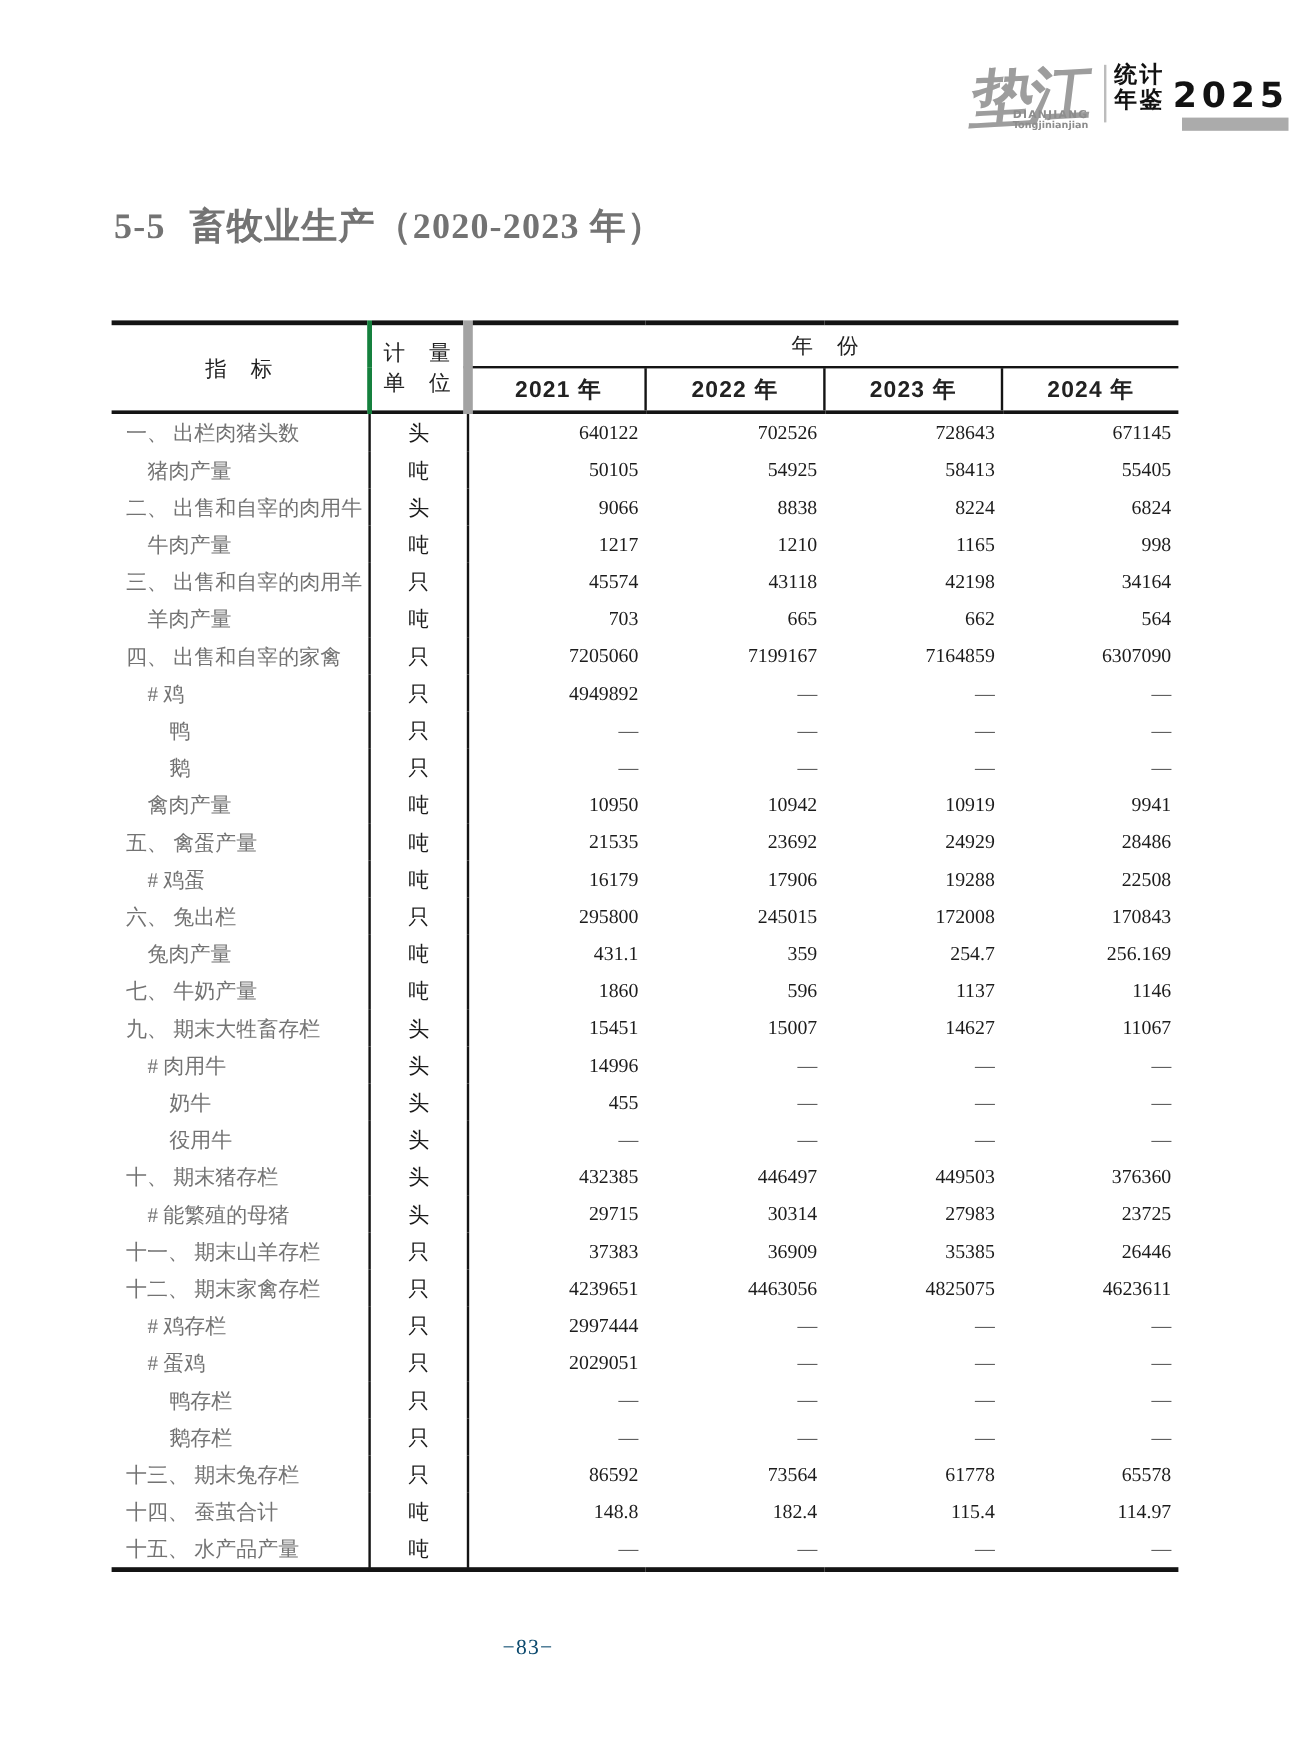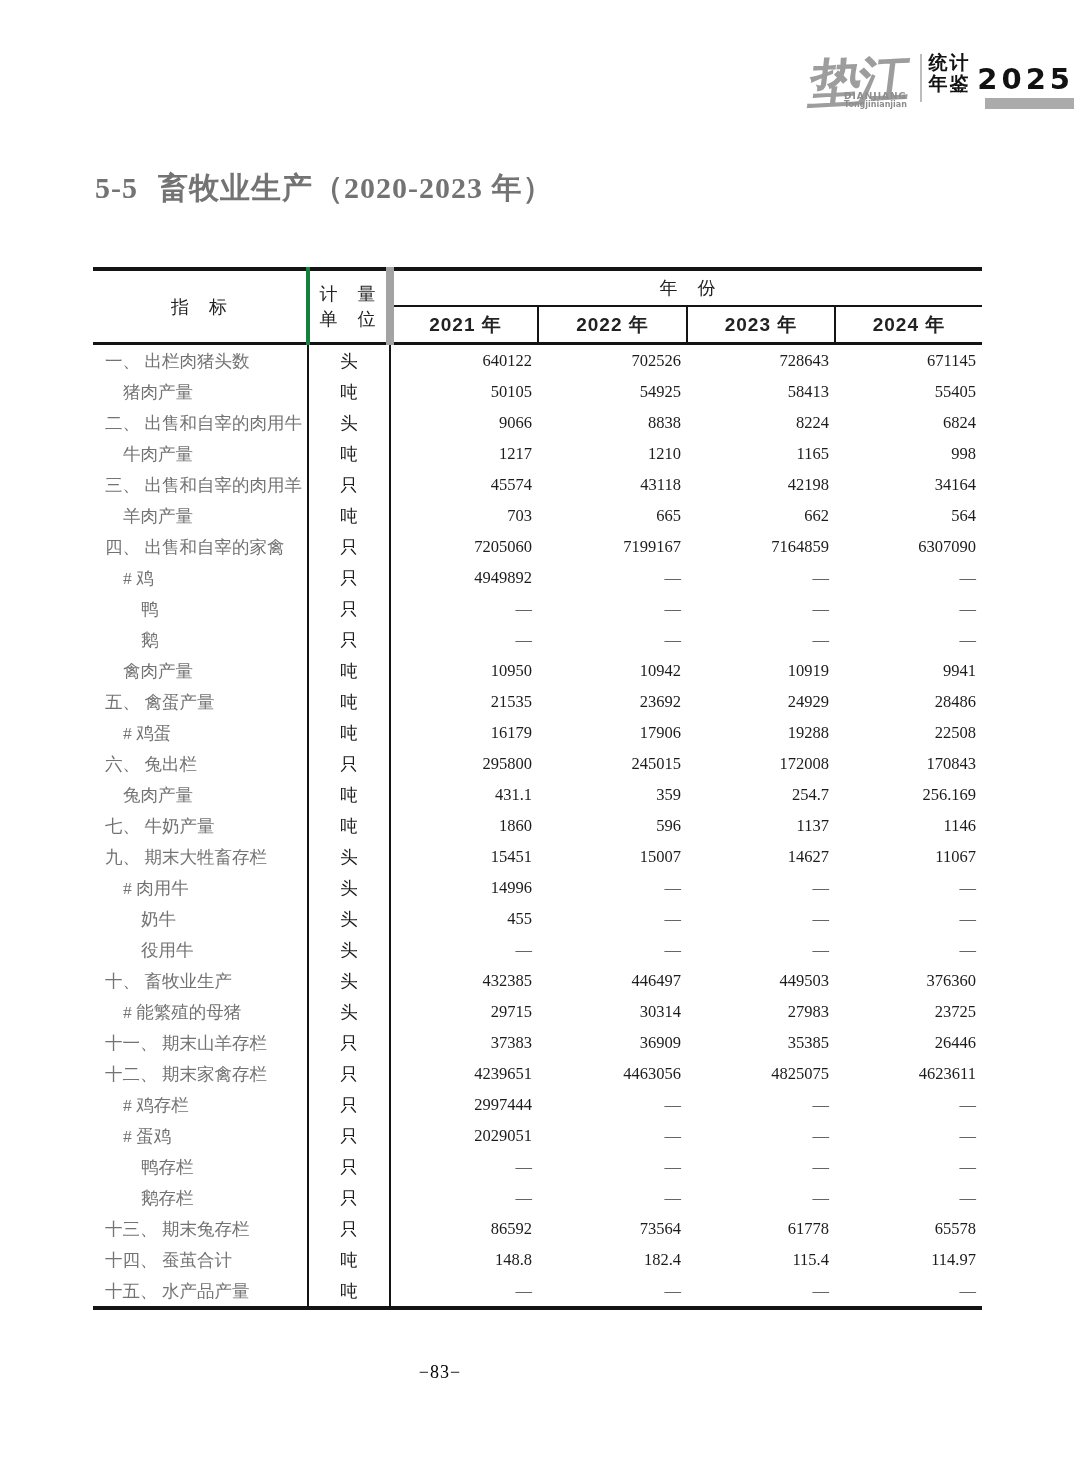--- a/index.html
+++ b/index.html
@@ -72,21 +72,21 @@
   td.ind1{padding-left:30px;}
   td.ind2{padding-left:48px;}
   td.unit{text-align:center;border-right:2px solid #141414;font-size:17.5px;color:#1c1c1c;}
   td.val{text-align:right;padding-right:6px;font-size:16.5px;color:#1c1c1c;
     font-family:"Liberation Serif","DejaVu Serif",serif;}
   td.dash{color:#4a4a4a;}
 
   
   .footer{
     position:absolute;left:0;top:1362px;width:880px;text-align:center;
-    font-size:18px;color:#000000;letter-spacing:1px;
+    font-size:18px;color:#0c4a6e;letter-spacing:1px;
   }
 </style>
 </head>
 <body>
 
 <div class="page">
 
   <div class="masthead">
     <div class="logo">
       <div class="logo-script">垫江</div>
@@ -284,21 +284,21 @@
         </tr>
         <tr>
           <td class="ind ind2">役用牛</td>
           <td class="unit">头</td>
           <td class="val dash">—</td>
           <td class="val dash">—</td>
           <td class="val dash">—</td>
           <td class="val dash">—</td>
         </tr>
         <tr>
-          <td class="ind ind0">十、 畜牧业生产</td>
+          <td class="ind ind0">十、 期末猪存栏</td>
           <td class="unit">头</td>
           <td class="val">432385</td>
           <td class="val">446497</td>
           <td class="val">449503</td>
           <td class="val">376360</td>
         </tr>
         <tr>
           <td class="ind ind1"># 能繁殖的母猪</td>
           <td class="unit">头</td>
           <td class="val">29715</td>

